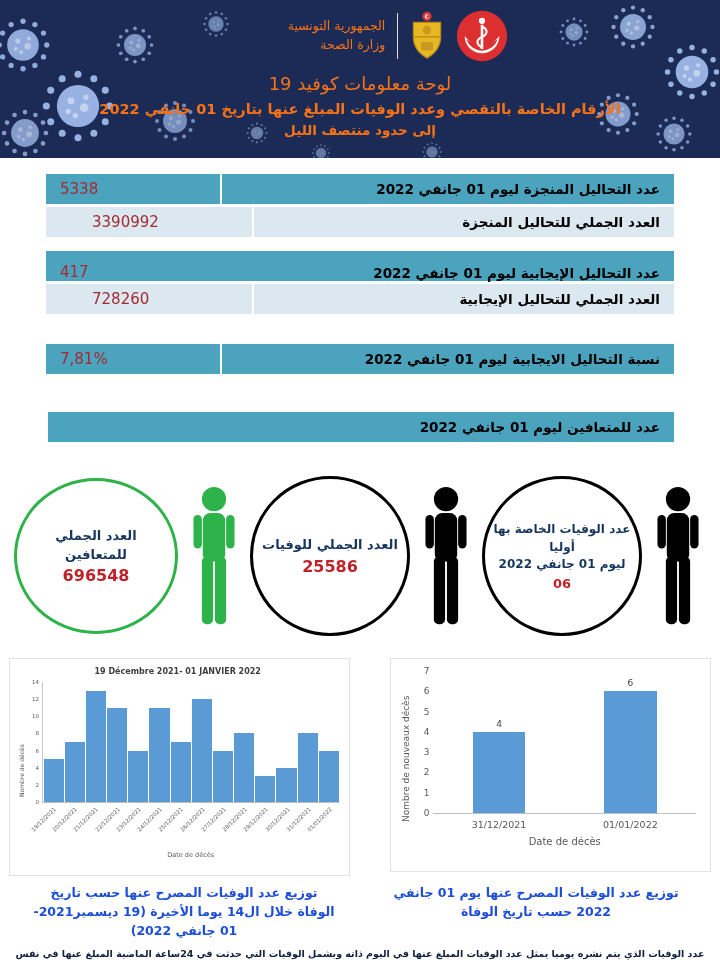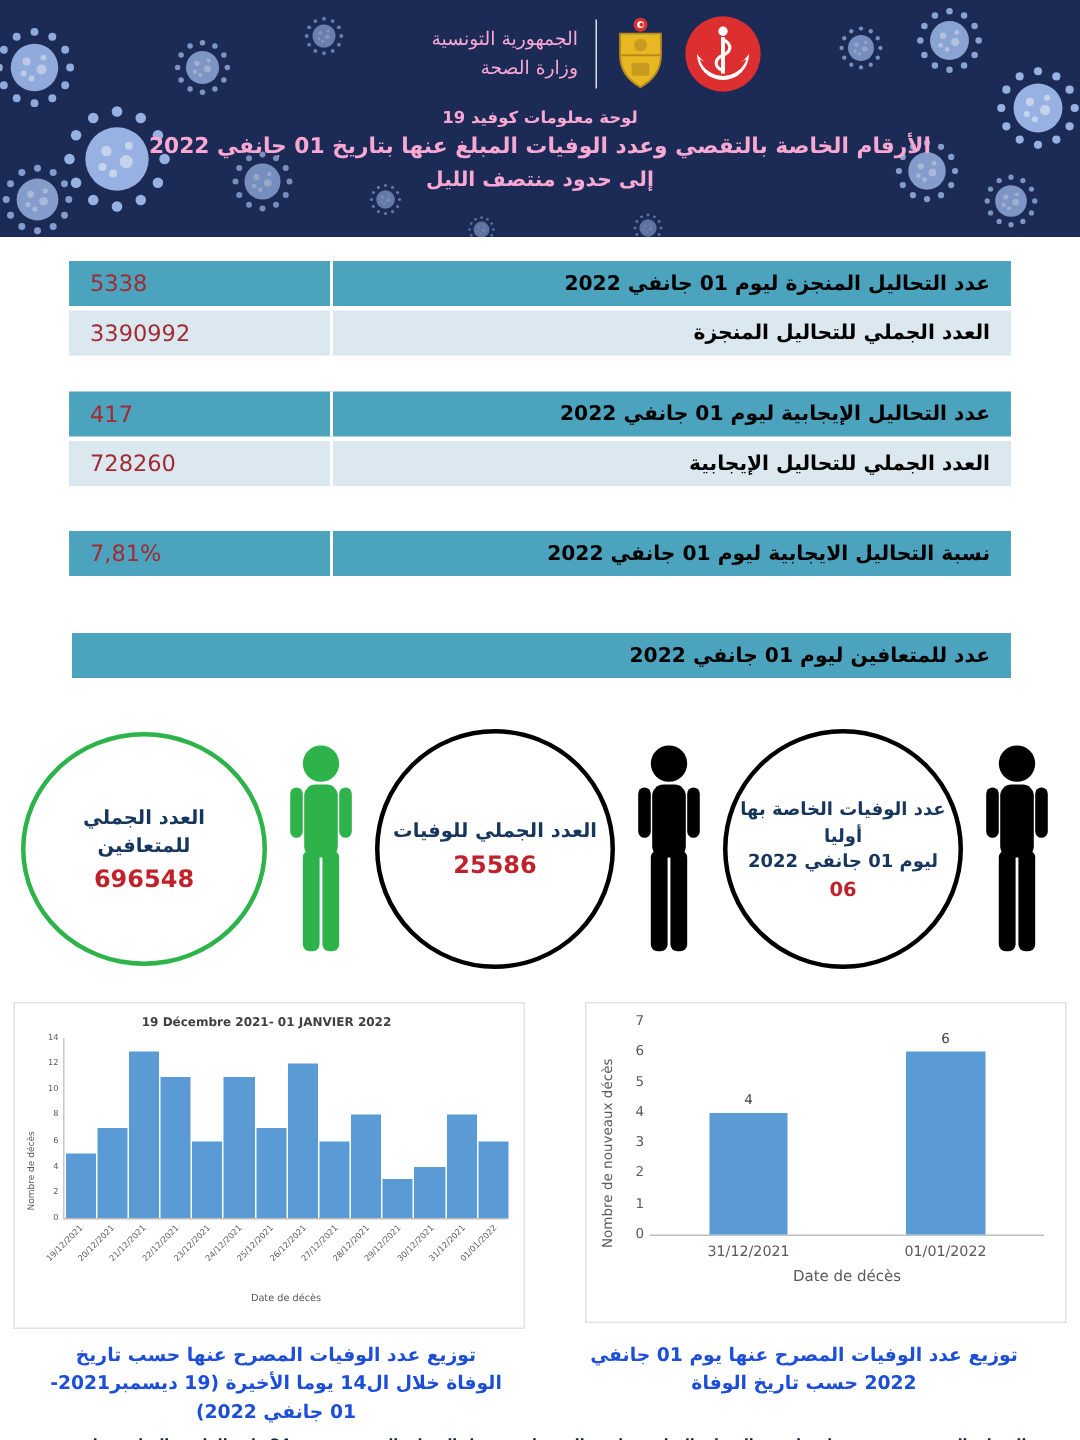--- a/index.html
+++ b/index.html
@@ -1,41 +1,41 @@
 <!DOCTYPE html>
 <html lang="ar"><head>
 <meta charset="utf-8">
 <style>
   html,body{margin:0;padding:0;background:#ffffff;}
   .page{width:720px;height:960px;position:relative;margin:0 auto;background:#fff;
         font-family:"DejaVu Sans", sans-serif;overflow:hidden;}
 
   
-  .header{height:158px;background:#1c2b55;position:relative;overflow:hidden;color:#f9a8d4;}
+  .header{height:158px;background:#1c2b55;position:relative;overflow:hidden;color:#f97316;}
   .virus{position:absolute;pointer-events:none;}
   .header-row{position:relative;display:flex;align-items:center;justify-content:center;
               gap:12px;padding-top:10px;direction:ltr;transform:translateX(38px);}
   .gov-text{text-align:right;direction:rtl;font-size:12.5px;line-height:1.5;font-weight:500;}
   .vdiv{width:1px;height:46px;background:rgba(255,255,255,.85);}
   .titles{position:relative;text-align:center;direction:rtl;margin-top:8px;line-height:1.55;}
-  .t1{font-size:11px;font-weight:bold;}
+  .t1{font-size:18px;font-weight:normal;}
   .t2{font-size:14.5px;font-weight:bold;}
   .t3{font-size:13.5px;font-weight:bold;}
 
   
   .stats{padding:16px 46px 0 46px;}
   .stat-row{display:flex;height:30px;direction:ltr;}
   .stat-row.teal{background:#4BA3BD;}
-  .stat-row.light{background:#DCE8F0;}
+  .stat-row.light{background:#DCE8F0;padding-left:32px;}
   .stat-row .val{width:160px;display:flex;align-items:center;padding-left:14px;
                  font-weight:normal;color:#A22A33;font-size:15px;}
   .stat-row .sep{width:2px;background:#fff;}
   .stat-row .lbl{flex:1;direction:rtl;display:flex;align-items:center;padding-right:14px;
                  color:#000000;font-weight:bold;font-size:13.5px;}
-  .gap3{margin-top:3px;} .gap24{margin-top:24px;} .gap30{margin-top:30px;} .gap38{margin-top:38px;}
+  .gap3{margin-top:3px;} .gap24{margin-top:14px;align-items:flex-end;} .gap30{margin-top:30px;} .gap38{margin-top:38px;}
 
   
   .circles{display:flex;align-items:center;justify-content:space-between;
            padding:0 14px;margin-top:20px;height:188px;}
   .circle{border-radius:50%;display:flex;flex-direction:column;align-items:center;
           justify-content:center;text-align:center;direction:rtl;background:#fff;box-sizing:border-box;}
   .circle.green{width:164px;height:156px;border:3px solid #2EB24A;}
   .circle.black{width:160px;height:160px;border:3px solid #000;}
   .clabel{color:#17365D;font-weight:bold;font-size:13px;line-height:1.4;padding:0 6px;}
   .clabel.small{font-size:12px;line-height:1.45;}

